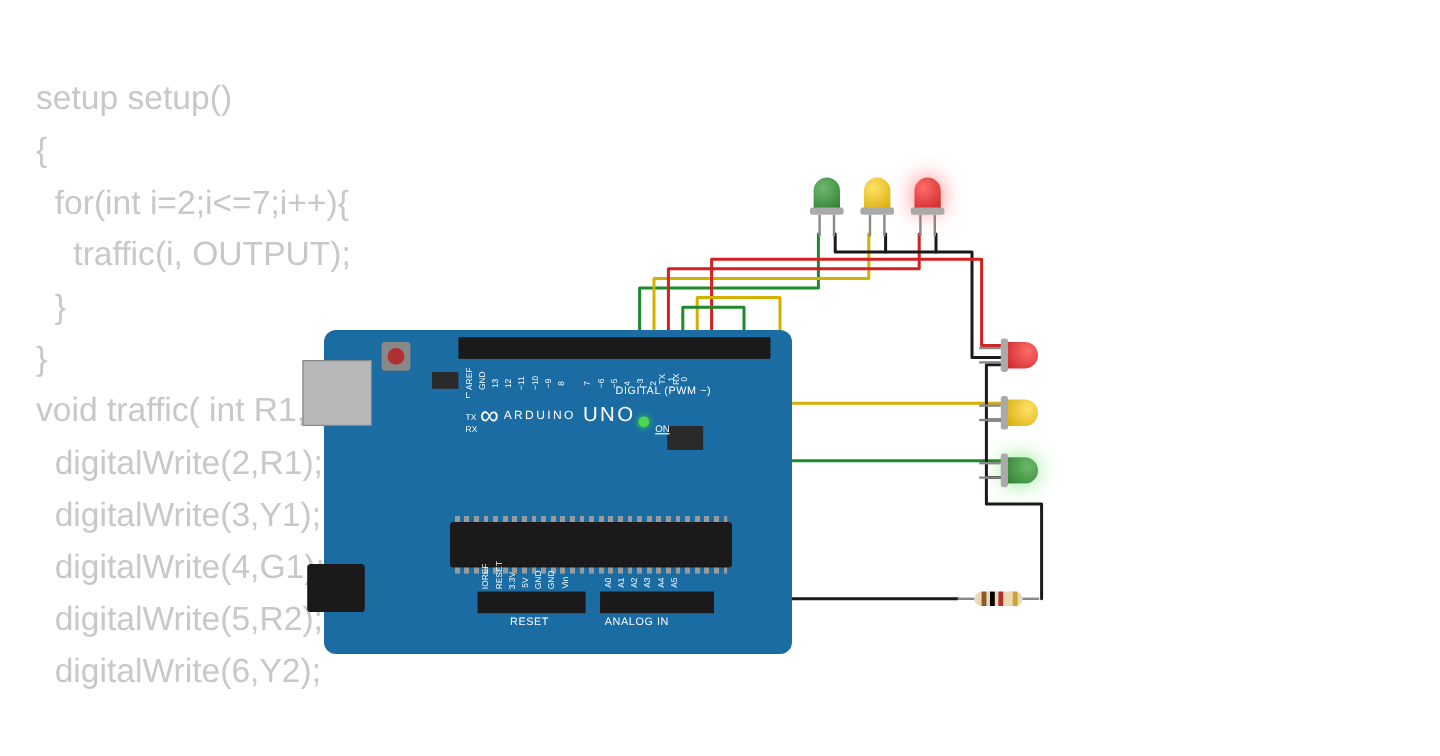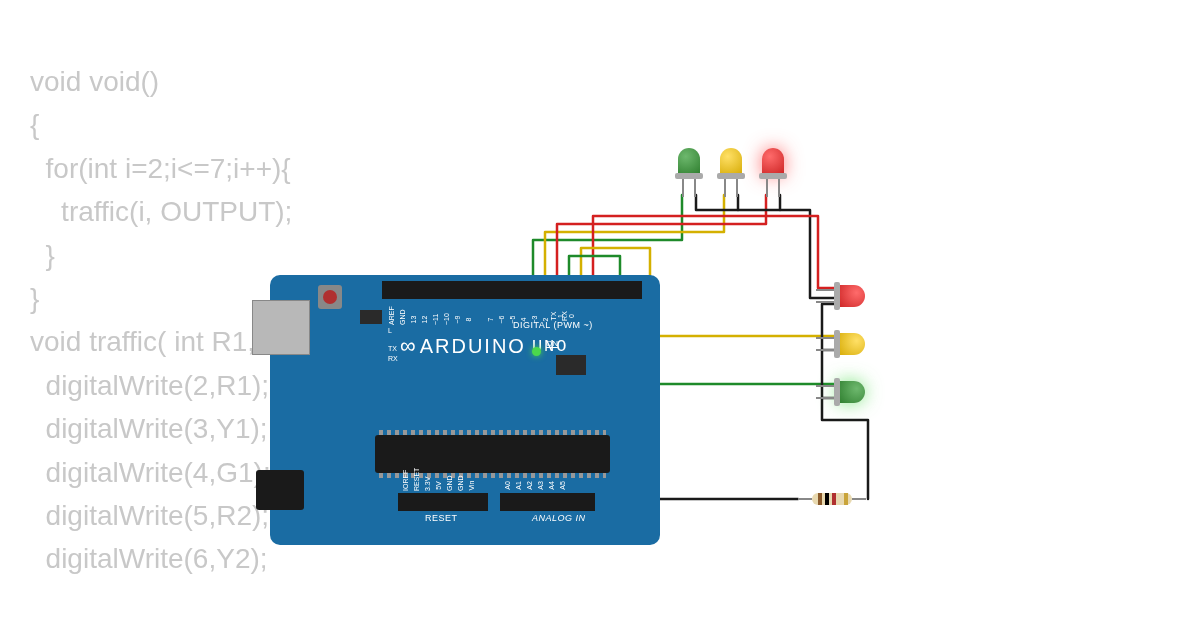--- a/index.html
+++ b/index.html
@@ -20,29 +20,29 @@
   .header-bot-l { position:absolute; left:128px; top:218px; width:90px; height:18px; background:#1a1a1a; }
   .header-bot-r { position:absolute; left:230px; top:218px; width:95px; height:18px; background:#1a1a1a; }
   .pinlabels { position:absolute; font-size:7px; color:#fff; letter-spacing:0; }
   .pinlabels span { display:inline-block; width:11px; text-align:center; transform:rotate(-90deg); transform-origin:center; }
   .pinlabels.top { left:116px; top:34px; }
   .pinlabels.bot-l { left:130px; top:207px; }
   .pinlabels.bot-r { left:232px; top:207px; }
   .section-label { position:absolute; font-size:9px; color:#fff; letter-spacing:.5px; }
   .sl-digital { left:200px; top:45px;padding-left:43px; }
   .sl-power { left:155px; top:238px; }
-  .sl-analog { left:262px; top:238px;font-style:italic; }
+  .sl-analog { left:234px; top:238px; }
   .brand { position:absolute; left:130px; top:58px; color:#fff; display:flex; align-items:center; gap:6px; }
   .infinity { font-size:22px; letter-spacing:-2px; }
-  .brand-txt { font-family:Arial; font-size:20px; letter-spacing:2px; }
-  .uno { font-family:Liberation Mono, monospace; font-size:17px; letter-spacing:2px; }
+  .brand-txt { font-family:Arial; font-size:10px; letter-spacing:2px; }
+  .uno { font-family:Liberation Sans, sans-serif; font-size:17px; letter-spacing:2px; }
   .small-txt { position:absolute; color:#fff; font-size:7px; }
   .tx { left:118px; top:70px; } .rx { left:118px; top:80px; }
   .lbl-l { left:118px; top:52px; }
-  .on { position:absolute; left:276px; top:64px; font-size:8px; color:#fff;text-decoration:underline; }
+  .on { position:absolute; left:276px; top:78px; font-size:8px; color:#fff;text-decoration:underline; }
   .on-led { position:absolute; left:262px; top:72px; width:9px; height:9px; background:#4bd84b; border-radius:50%; box-shadow:0 0 6px #4bd84b; }
   
   .led { position:absolute; width:22px; height:28px; border-radius:11px 11px 0 0; }
   .led::after { content:""; position:absolute; bottom:-3px; left:-3px; right:-3px; height:6px; background:#aaa; border-radius:2px; }
   .led .leg { position:absolute; width:2px; height:18px; background:#888; bottom:-21px; }
   .led .leg.l { left:4px; } .led .leg.r { right:4px; }
   .led-top-g { left:678px; top:148px; background:radial-gradient(circle at 35% 30%,#6db86d,#2a7a2a); }
   .led-top-y { left:720px; top:148px; background:radial-gradient(circle at 35% 30%,#ffe066,#d4a800); }
   .led-top-r { left:762px; top:148px; background:radial-gradient(circle at 35% 30%,#ff6b6b,#c92020); box-shadow:0 0 18px rgba(255,60,60,.7); }
   .led-rt-r { left:840px; top:282px; background:radial-gradient(circle at 35% 30%,#ff6b6b,#c92020); transform:rotate(90deg); }
@@ -54,21 +54,21 @@
   .resistor::before { left:6px; background:#8b5a2b; box-shadow:7px 0 #000,14px 0 #b03030; }
   .resistor::after { right:4px; background:#c9a43a; }
   .res-lead-l { position:absolute; left:798px; top:498px; width:14px; height:2px; background:#888; }
   .res-lead-r { position:absolute; left:852px; top:498px; width:14px; height:2px; background:#888; }
   svg.wires { position:absolute; left:0; top:0; width:1200px; height:630px; pointer-events:none; }
   .wire { fill:none; stroke-width:2.5; stroke-linecap:round; stroke-linejoin:round; }
 </style>
 </head>
 <body>
 
-<pre class="code"><span>void void()</span>
+<pre class="code"><span>setup setup()</span>
 <span>{</span>
 <span>  for(int i=2;i&lt;=7;i++){</span>
 <span>    traffic(i, OUTPUT);</span>
 <span>  }</span>
 <span>}</span>
 <span>void traffic( int R1, int Y1, int G1,   int Y2, int G2){</span>
 <span>  digitalWrite(2,R1);</span>
 <span>  digitalWrite(3,Y1);</span>
 <span>  digitalWrite(4,G1);</span>
 <span>  digitalWrite(5,R2);</span>

